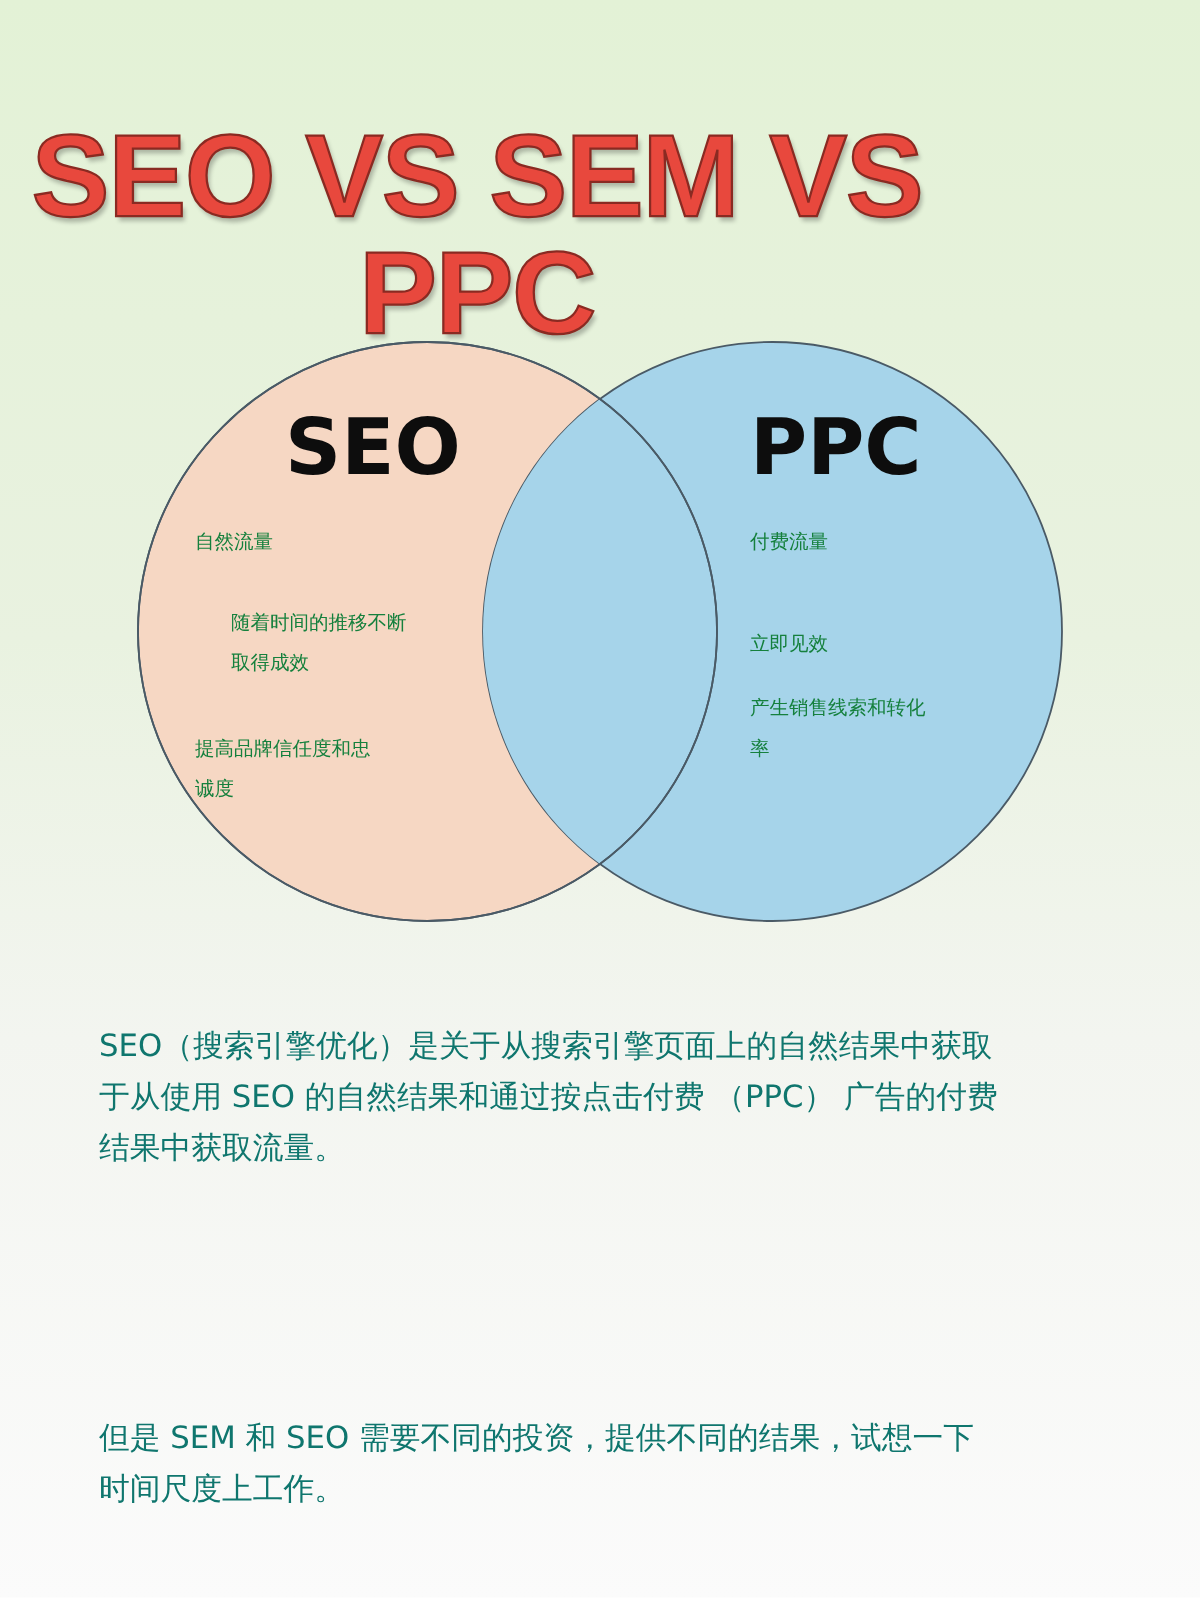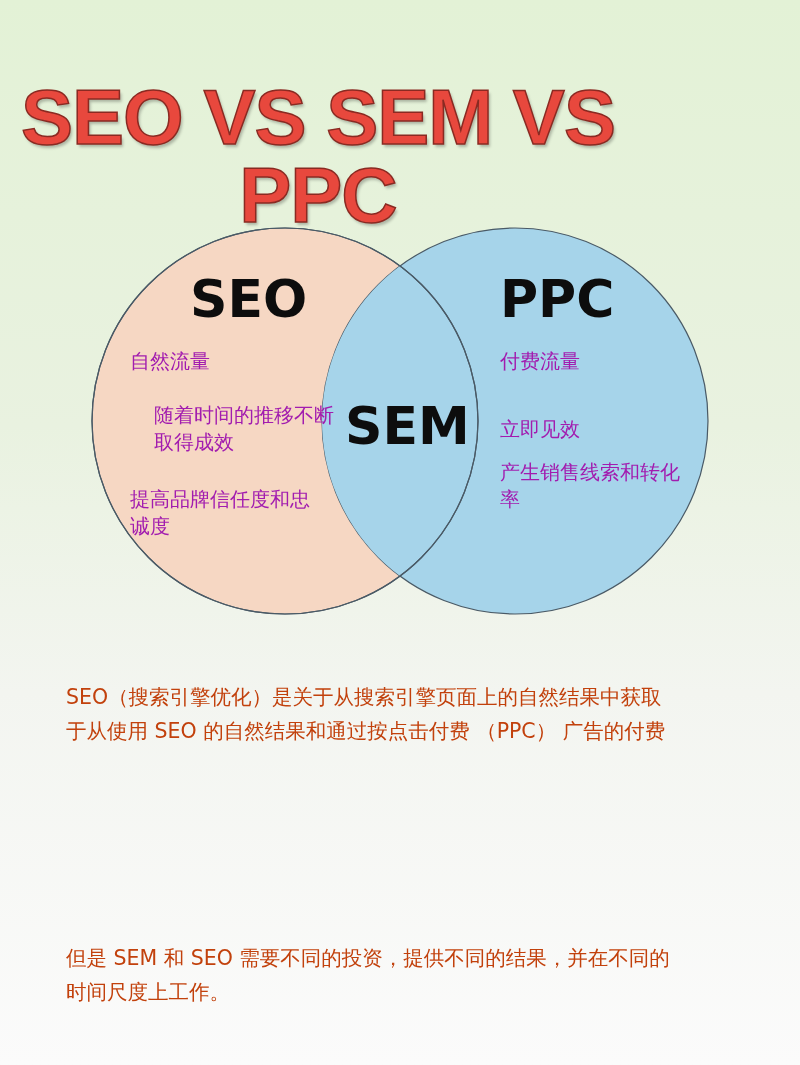--- a/index.html
+++ b/index.html
@@ -18,24 +18,24 @@
       text-shadow: 2px 3px 3px rgba(0,0,0,0.25);
       line-height: 1;
     }
     .venn { position: absolute; left: 0; top: 0; width: 728px; height: 700px; }
     .venn svg { position: absolute; left: 0; top: 0; }
     .label-big {
       position: absolute; font-family: "DejaVu Sans", sans-serif; font-weight: bold;
       font-size: 52px; color: #0d0d0d; line-height: 1;
     }
     .item {
-      position: absolute; font-size: 20px; line-height: 27px; color: #a21caf;
+      position: absolute; font-size: 13px; line-height: 27px; color: #15803d;
     }
     .para {
-      position: absolute; left: 66px; width: 670px; font-size: 20.5px; line-height: 34px; color: #c2410c;
+      position: absolute; left: 66px; width: 670px; font-size: 20.5px; line-height: 34px; color: #0f766e;
     }
   </style>
 </head>
 <body>
 
 <div class="title">SEO VS SEM VS PPC</div>
 
 <div class="venn">
   <svg width="800" height="700" viewBox="0 0 800 700">
     <defs>
@@ -43,21 +43,20 @@
           <circle cx="515" cy="421" r="193"></circle>
         </clipPath>
     </defs>
     <circle cx="285" cy="421" r="193" fill="#f6d7c3" stroke="#4a5a66" stroke-width="1.2"></circle>
     <circle cx="515" cy="421" r="193" fill="#a6d4ea" stroke="#4a5a66" stroke-width="1.2"></circle>
     <circle cx="285" cy="421" r="193" fill="#a6d4ea" stroke="#4a5a66" stroke-width="1.2" clip-path="url(#clipRight)"></circle>
     <circle cx="285" cy="421" r="193" fill="none" stroke="#4a5a66" stroke-width="1.2"></circle>
   </svg>
 
   <div class="label-big" style="left:190px; top:273px;">SEO</div>
-  <div class="label-big" style="left:345px; top:400px;">SEM</div>
   <div class="label-big" style="left:500px; top:273px;">PPC</div>
 
   <div class="item" style="left:130px; top:348px;">
     <div>自然流量</div>
   </div>
   <div class="item" style="left:130px; top:402px;margin-left:24px;">
     <div>随着时间的推移不断</div>
     <div>取得成效</div>
   </div>
   <div class="item" style="left:130px; top:486px;">
@@ -73,21 +72,22 @@
   </div>
   <div class="item" style="left:500px; top:459px;">
     <div>产生销售线索和转化</div>
     <div>率</div>
   </div>
 </div>
 
 <div class="para" style="top:680px;">
   <div>SEO（搜索引擎优化）是关于从搜索引擎页面上的自然结果中获取</div>
   <div>于从使用 SEO 的自然结果和通过按点击付费 （PPC） 广告的付费</div>
+  <div>结果中获取流量。</div>
 </div>
 
 <div class="para" style="top:840px;">
 </div>
 
 <div class="para" style="top:941px;">
-  <div>但是 SEM 和 SEO 需要不同的投资，提供不同的结果，并在不同的</div>
+  <div>但是 SEM 和 SEO 需要不同的投资，提供不同的结果，试想一下</div>
   <div>时间尺度上工作。</div>
 </div>
 
 </body></html>

